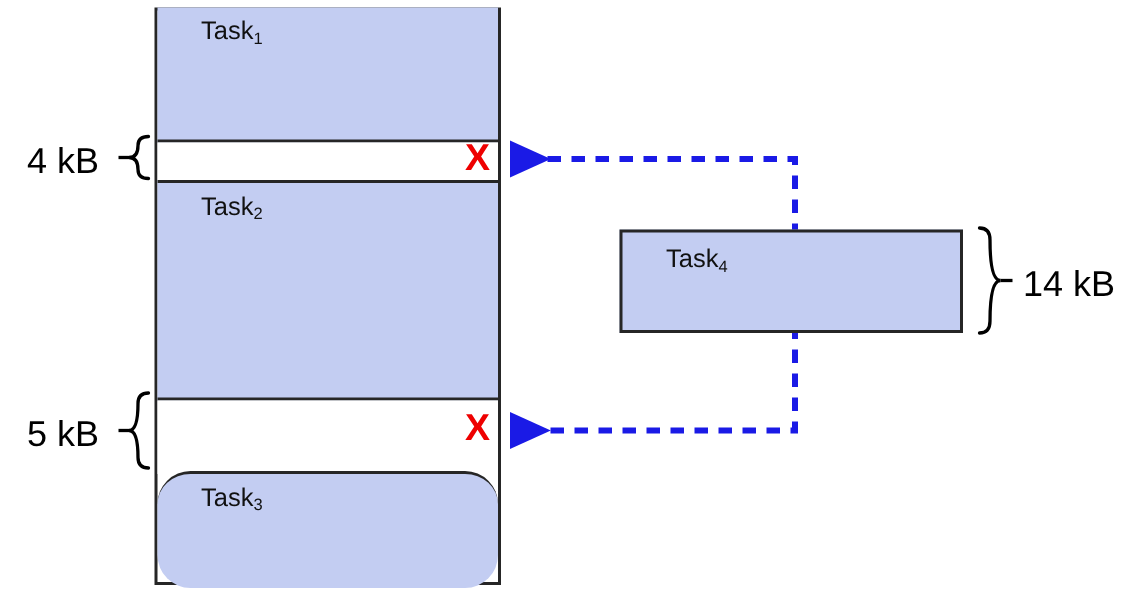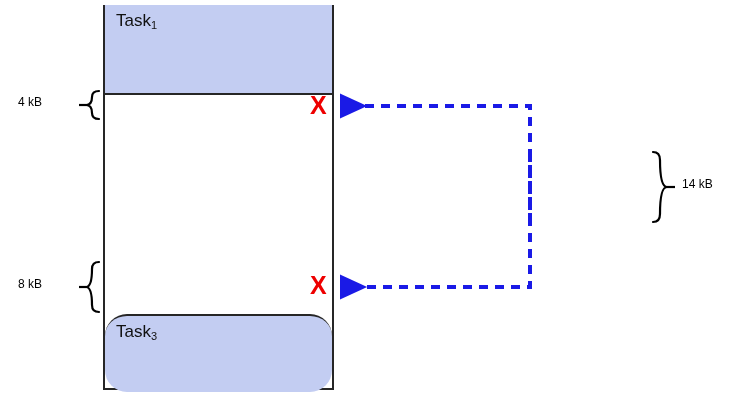--- a/index.html
+++ b/index.html
@@ -35,21 +35,21 @@
     left: 0;
     width: 100%;
     background: #c3cdf2;
     box-sizing: border-box;
     border-top: 2px solid #262626;
     border-bottom: 2px solid #262626;
   }
 
   .task-label {
     position: absolute;
-    left: 11px;
+    left: 29px;
     top: 7px;
     font-size: 17px;
     color: #111111;
     line-height: 1;
     white-space: nowrap;
   }
   .task-label sub {
     font-size: 11px;
     vertical-align: baseline;
     position: relative;
@@ -80,21 +80,21 @@
     font-size: 25px;
     font-weight: bold;
     line-height: 1;
     font-family: "Liberation Sans", sans-serif;
     z-index: 6;
   }
 
   
   .size-label {
     position: absolute;
-    font-size: 12px;
+    font-size: 24px;
     color: #000000;
     white-space: nowrap;
     line-height: 1;
   }
 
   
   .overlay {
     position: absolute;
     left: 0;
     top: 0;
@@ -111,20 +111,23 @@
 <div id="canvas">
 
   <div class="mem-column">
 
     <div class="task-block" style="top:-2px; height:90px; border-top:none;">
       <span class="task-label"><span>Task</span><sub>1</sub></span>
     </div>
 
     <div class="gap-block" style="top:88px; height:27px;"></div>
 
+    <div class="task-block" style="top:113px; height:147px;">
+      <span class="task-label"><span>Task</span><sub>2</sub></span>
+    </div>
 
     <div class="gap-block" style="top:260px; height:49px;"></div>
 
     <div class="task-block" style="top:307px; height:78px; border-bottom:none;border-radius:22px;">
       <span class="task-label"><span>Task</span><sub>3</sub></span>
     </div>
 
   </div>
 
   <svg class="overlay arrows" viewBox="0 0 753 401">
@@ -132,35 +135,38 @@
       <marker id="arrowhead" markerWidth="7" markerHeight="7" refX="6" refY="3.5" orient="auto" markerUnits="strokeWidth">
         <polygon points="7,0.4 7,6.6 0.2,3.5" fill="#1a1ae6"></polygon>
       </marker>
     </defs>
 
     <polyline points="530,222 530,106 344,106" fill="none" stroke="#1a1ae6" stroke-width="4" stroke-dasharray="9,7" marker-end="url(#arrowhead)"></polyline>
 
     <polyline points="530,153 530,287 344,287" fill="none" stroke="#1a1ae6" stroke-width="4" stroke-dasharray="9,7" marker-end="url(#arrowhead)"></polyline>
   </svg>
 
+  <div class="float-task" style="left:413px; top:153px; width:229px; height:69px;">
+    <span class="task-label" style="top:9px;"><span>Task</span><sub>4</sub></span>
+  </div>
 
   <div class="x-mark" style="left:310px; top:93px;">X</div>
   <div class="x-mark" style="left:310px; top:273px;">X</div>
 
   <svg class="overlay braces" viewBox="0 0 753 401">
 
     <path d="M 99,91 Q 92,91 92,97 Q 92,105 86,105 Q 92,105 92,113 Q 92,119 99,119" fill="none" stroke="#000000" stroke-width="2.2" stroke-linecap="round"></path>
     <line x1="79" y1="105" x2="86" y2="105" stroke="#000000" stroke-width="2.2"></line>
 
     <path d="M 99,262 Q 92,262 92,269 Q 92,287 86,287 Q 92,287 92,305 Q 92,312 99,312" fill="none" stroke="#000000" stroke-width="2.2" stroke-linecap="round"></path>
     <line x1="79" y1="287" x2="86" y2="287" stroke="#000000" stroke-width="2.2"></line>
 
     <path d="M 653,152 Q 660,152 660,160 Q 660,187 667,187 Q 660,187 660,214 Q 660,222 653,222" fill="none" stroke="#000000" stroke-width="2.2" stroke-linecap="round"></path>
     <line x1="667" y1="187" x2="675" y2="187" stroke="#000000" stroke-width="2.2"></line>
   </svg>
 
   <div class="size-label" style="left:18px; top:96px;">4 kB</div>
 
-  <div class="size-label" style="left:18px; top:278px;">8 kB</div>
+  <div class="size-label" style="left:18px; top:278px;">5 kB</div>
 
   <div class="size-label" style="left:682px; top:178px;">14 kB</div>
 
 </div>
 
 </body></html>

